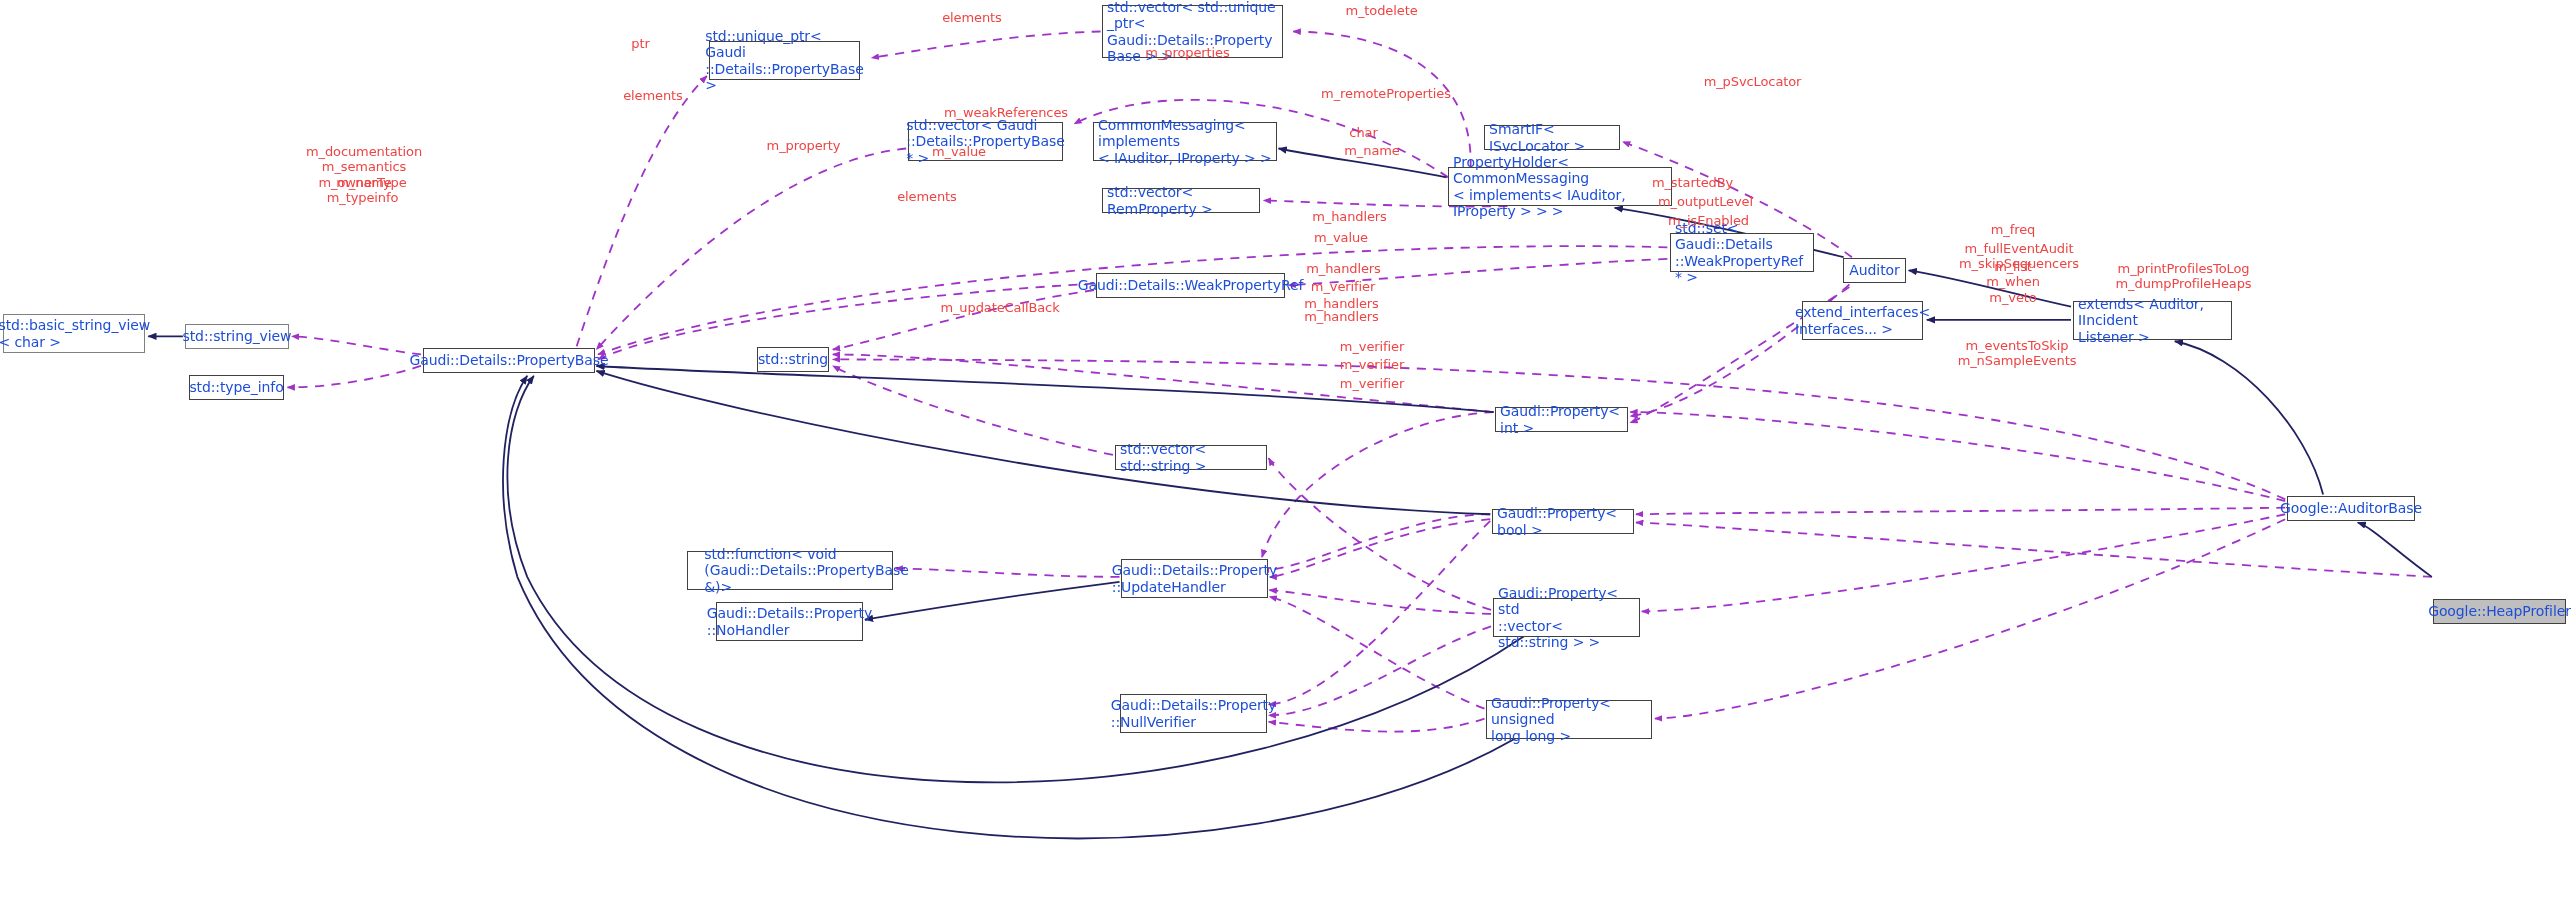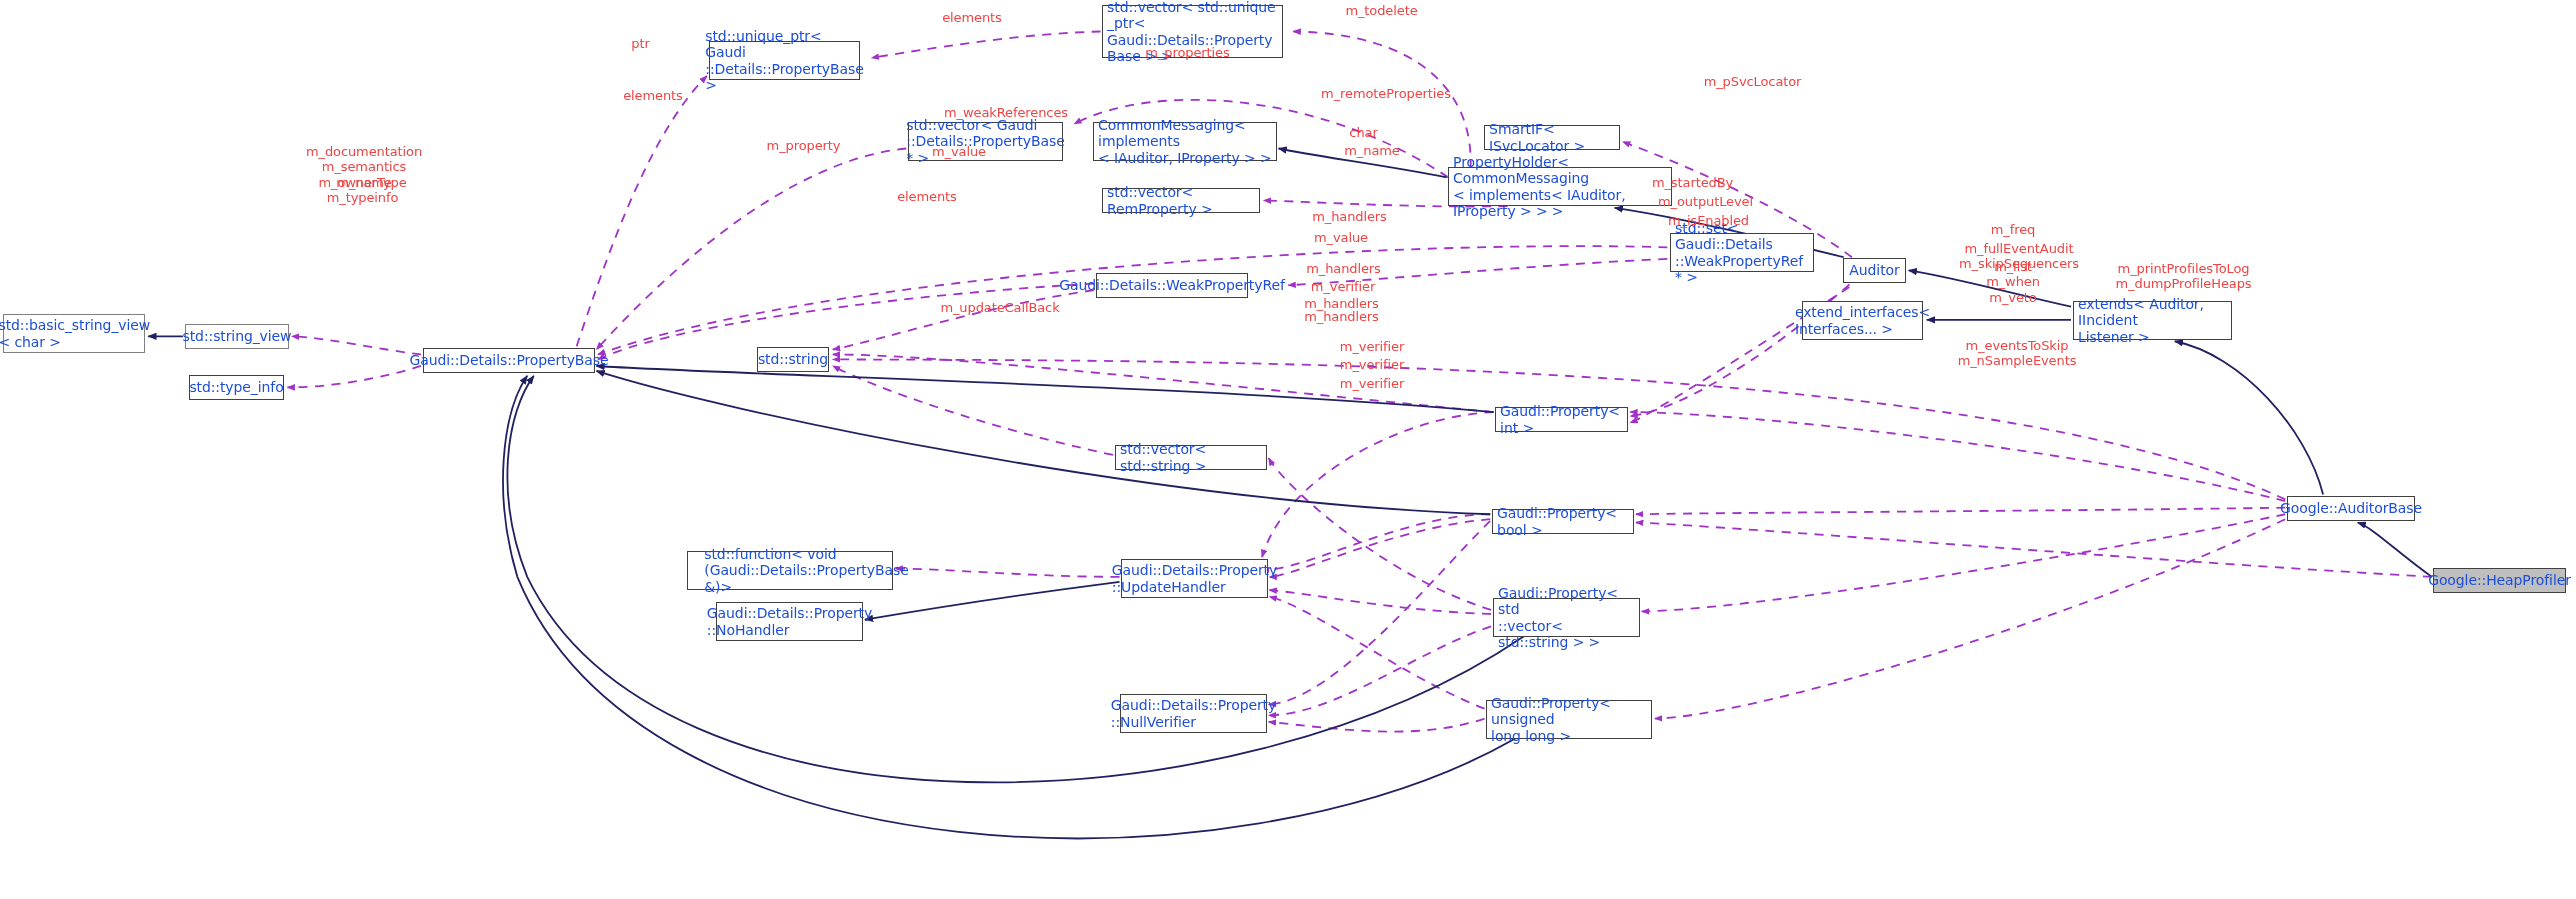--- a/index.html
+++ b/index.html
@@ -39,20 +39,21 @@
     padding: 0.8px 4.1px;
     white-space: pre-line;
     letter-spacing: -0.1px;
   }
   .node.thin {
     border: 0.8px solid #808080;
   }
   .node.current {
     background: #bfbfbf;
     border: 0.8px solid #404040;
+    margin-top: 31px;
   }
   .edge-label {
     position: absolute;
     color: #ef4444;
     font-size: 13px;
     line-height: 1.18;
     white-space: pre-line;
     text-align: center;
     letter-spacing: -0.1px;
   }
@@ -176,21 +177,21 @@
   <div class="node" style="left:908px;top:122px;width:155px;height:39px;">std::vector&lt; Gaudi
 ::Details::PropertyBase * &gt;</div>
   <div class="node" style="left:1093px;top:122px;width:184px;height:39px;">CommonMessaging&lt; implements
 &lt; IAuditor, IProperty &gt; &gt;</div>
   <div class="node" style="left:1102px;top:188px;width:158px;height:25px;">std::vector&lt; RemProperty &gt;</div>
   <div class="node" style="left:1448px;top:167px;width:224px;height:39px;">PropertyHolder&lt; CommonMessaging
 &lt; implements&lt; IAuditor, IProperty &gt; &gt; &gt;</div>
   <div class="node" style="left:1484px;top:125px;width:136px;height:25px;">SmartIF&lt; ISvcLocator &gt;</div>
   <div class="node" style="left:1670px;top:233px;width:144px;height:39px;">std::set&lt; Gaudi::Details
 ::WeakPropertyRef * &gt;</div>
-  <div class="node" style="left:1096px;top:273px;width:152px;height:25px;">Gaudi::Details::WeakPropertyRef</div>
+  <div class="node" style="left:1096px;top:273px;width:189px;height:25px;">Gaudi::Details::WeakPropertyRef</div>
   <div class="node" style="left:1843px;top:258px;width:63px;height:25px;">Auditor</div>
   <div class="node" style="left:1802px;top:301px;width:121px;height:39px;">extend_interfaces&lt;
 Interfaces... &gt;</div>
   <div class="node" style="left:2073px;top:301px;width:159px;height:39px;">extends&lt; Auditor, IIncident
 Listener &gt;</div>
   <div class="node thin" style="left:3.3px;top:314px;width:142px;height:39px;">std::basic_string_view
 &lt; char &gt;</div>
   <div class="node thin" style="left:185px;top:324px;width:104px;height:25px;">std::string_view</div>
   <div class="node" style="left:189px;top:375px;width:95px;height:25px;">std::type_info</div>
   <div class="node" style="left:423px;top:348px;width:172px;height:25px;">Gaudi::Details::PropertyBase</div>

